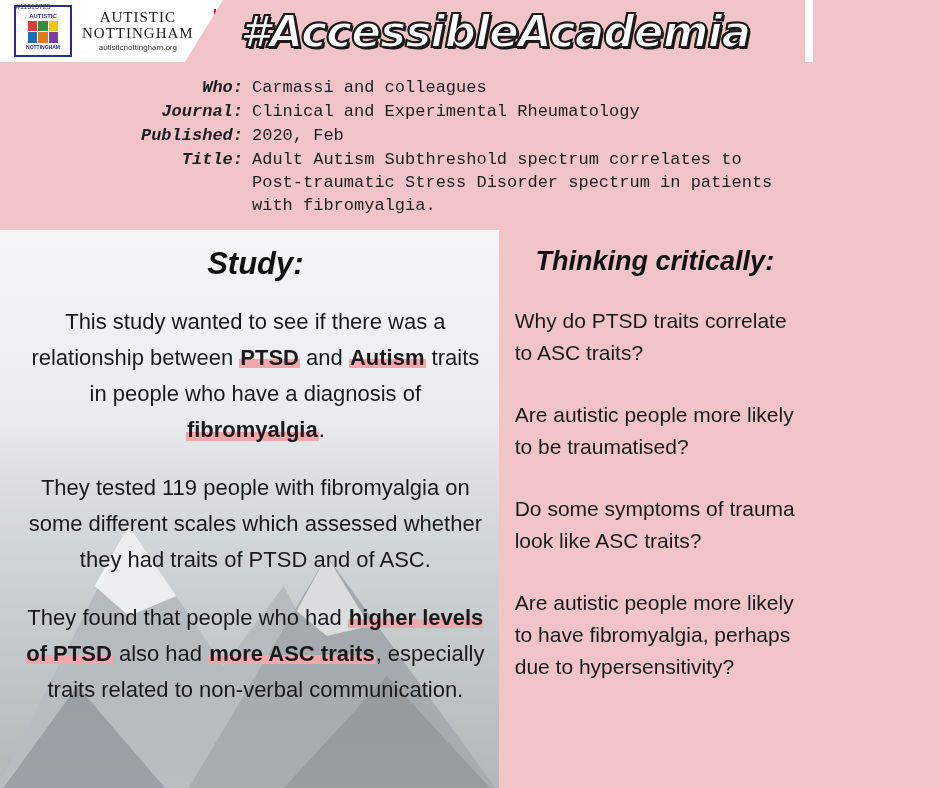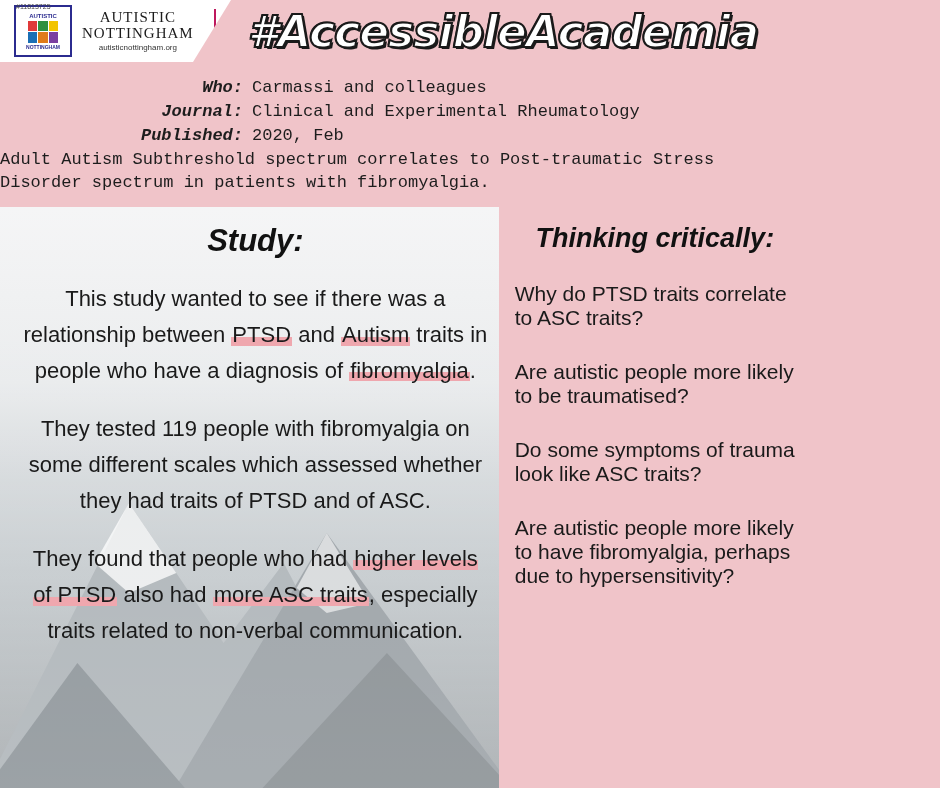--- a/index.html
+++ b/index.html
@@ -100,21 +100,21 @@
   .logo-tagline .t3 { color: #2f8f3f; }
   .corner-id {
     position: absolute;
     left: 16px;
     top: 3px;
     font-size: 7px;
     color: #444;
   }
   .hashtag-wrap {
     position: absolute;
-    right: 0;
+    right: 8px;
     top: 0;
     height: 62px;
     width: 620px;
     background: #f0c4c9;
     clip-path: polygon(38px 0, 100% 0, 100% 100%, 0 100%);
     display: flex;
     align-items: center;
     justify-content: center;
   }
   .hashtag {
@@ -193,21 +193,21 @@
     margin: 6px 0 22px 0;
   }
   .study-p {
     font-size: 22px;
     line-height: 36px;
     color: #1a1a1a;
     margin: 0 0 22px 0;
   }
   .study-p.last { margin-bottom: 0; }
   .hl {
-    font-weight: normal;
+    font-weight: bold;
     background: linear-gradient(transparent 58%, #efa7ae 58%, #efa7ae 94%, transparent 94%);
     padding: 0 1px;
     margin-top: 32px;
   }
 
   .col-critical {
     width: 360px;
     background: #f0c4c9;
     padding: 8px 18px 0 16px;
     box-sizing: border-box;
@@ -215,21 +215,21 @@
   .crit-title {
     font-size: 27px;
     font-weight: bold;
     font-style: italic;
     color: #111;
     text-align: center;
     margin: 8px 0 28px 0;
   }
   .crit-q {
     font-size: 21px;
-    line-height: 24px;
+    line-height: 32px;
     color: #1a1a1a;
     margin: 0 0 30px 0;
   }
 </style>
 </head>
 <body>
 
 <div class="poster">
 
   <div class="header">
@@ -272,20 +272,21 @@
     </div>
     <div class="meta-row">
       <div class="meta-label">Journal:</div>
       <div class="meta-value">Clinical and Experimental Rheumatology</div>
     </div>
     <div class="meta-row">
       <div class="meta-label">Published:</div>
       <div class="meta-value">2020, Feb</div>
     </div>
     <div class="meta-row">
+      <div class="meta-label">Title:</div>
       <div class="meta-value">Adult Autism Subthreshold spectrum correlates to Post-traumatic Stress Disorder spectrum in patients with fibromyalgia.</div>
     </div>
   </div>
 
   <div class="columns">
 
     <div class="col-study">
       <div class="mtn">
         <svg viewBox="0 0 580 430" preserveAspectRatio="none" aria-hidden="true">
           <polygon points="-20,430 150,140 260,280 330,200 470,430" fill="#9aa2a7"></polygon>

